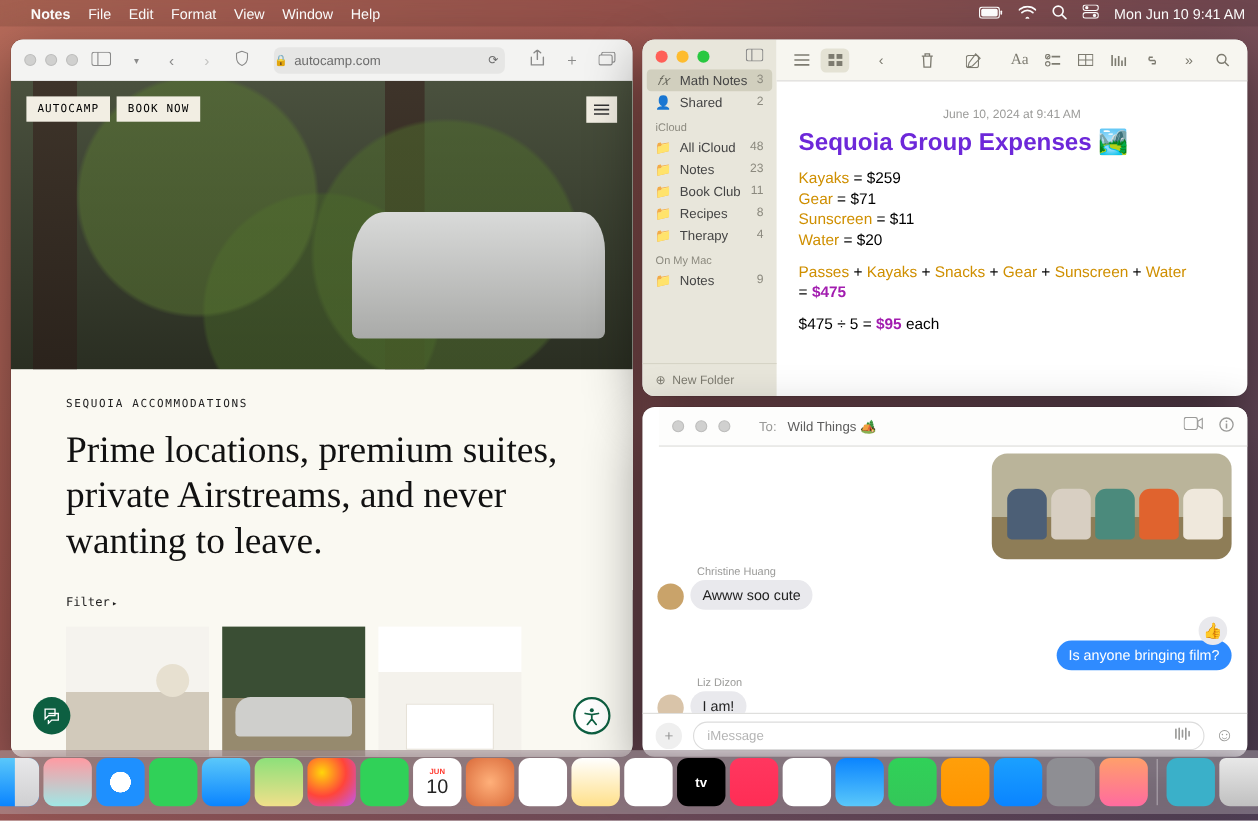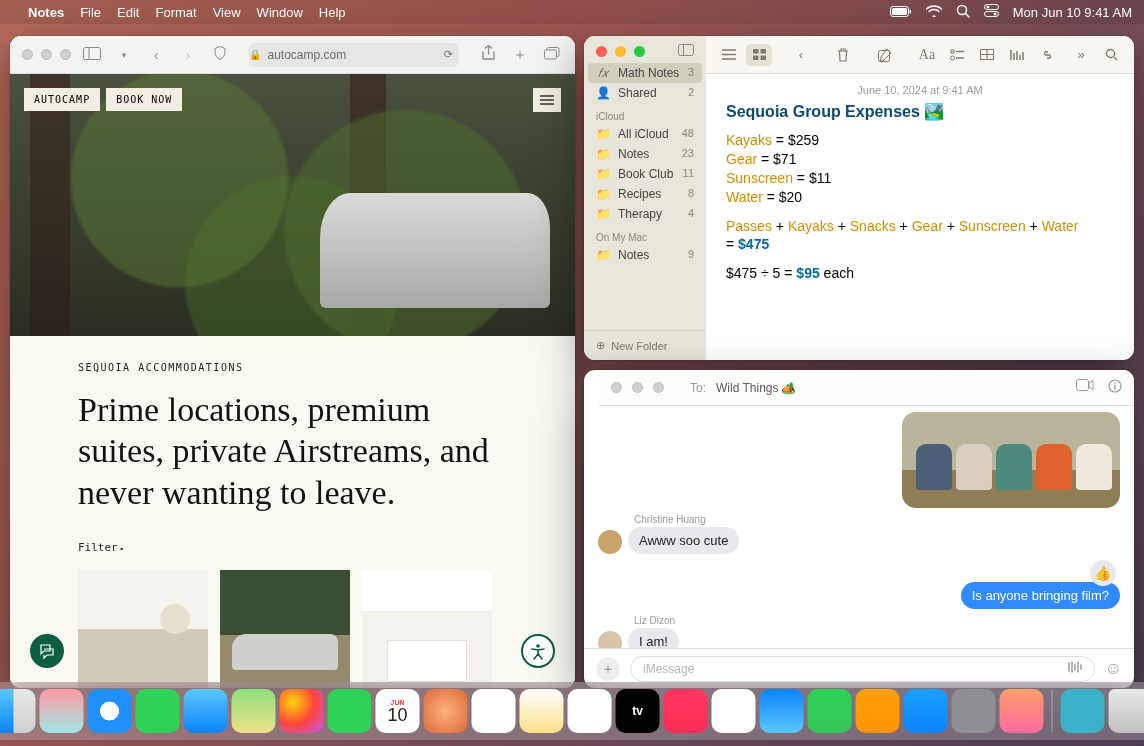--- a/index.html
+++ b/index.html
@@ -81,21 +81,21 @@
   .hero .foliage{position:absolute;inset:0;background:
     radial-gradient(circle at 30% 40%, rgba(90,120,50,0.5) 0 25%, transparent 26%),
     radial-gradient(circle at 70% 60%, rgba(80,110,45,0.5) 0 28%, transparent 29%),
     radial-gradient(circle at 50% 80%, rgba(70,100,40,0.5) 0 30%, transparent 31%);
   }
   .site-nav { position:absolute; top:14px; left:14px; display:flex; gap:6px;}
   .site-nav .pill{ background:#f2eee3; padding:6px 10px; font-size:10px; letter-spacing:1px; font-family:monospace;}
   .hamburger{ position:absolute; top:14px; right:14px; width:28px;height:24px;background:#f2eee3;display:flex;align-items:center;justify-content:center;}
   .hamburger svg{width:14px;height:10px;}
 
-  .page-body{ padding:26px 56px 10px 68px; }
+  .page-body{ padding:26px 56px 10px 50px; }
   .eyebrow{ font-size:10px; letter-spacing:1.5px; font-family:monospace; color:#222; }
   .headline{ font-family:Georgia, 'Times New Roman', serif; font-size:34px; line-height:1.22; margin:16px 0 28px; color:#111; font-weight:400;}
   .filter{ font-size:11px; font-family:monospace; color:#222; margin-bottom:16px;}
   .filter::after{content:"▸"; font-size:8px; margin-left:2px;}
 
   .thumbs{ display:flex; gap:12px; }
   .thumb{ width:130px; height:118px; background:#ccc; position:relative; overflow:hidden;}
   .thumb.a{background:linear-gradient(#f5f3ee 50%, #d2cabb 50%);}
   .thumb.a::after{content:"";position:absolute;right:18px;top:34px;width:30px;height:30px;border-radius:50%;background:#e7e0d0;}
   .thumb.b{background:linear-gradient(#3a4e34 55%,#968a6e 55%);}
@@ -119,26 +119,26 @@
   .side-row .ico{ width:14px; text-align:center; color:#b8912a;}
   .side-row .cnt{ margin-left:auto; color:#8b897e; font-size:11px;}
   .side-head{ padding:8px 12px 2px; font-size:10px; color:#8b897e;}
   .new-folder{ padding:8px 12px; font-size:11px; color:#7d7b70; display:flex; gap:6px; align-items:center; border-top:0.5px solid #d6d4c6;}
 
   .notes-main{ flex:1; display:flex; flex-direction:column;}
   .notes-toolbar{ height:38px; background:var(--notes-toolbar); display:flex; align-items:center; gap:4px; padding:0 10px; border-bottom:1px solid var(--border);}
   .nt-btn{ width:26px;height:22px;border-radius:5px;display:flex;align-items:center;justify-content:center;color:#7d7b70;font-size:13px;}
   .nt-btn.active{ background:#e4e2d4;}
   .nt-sep{ width:8px;}
-  .notes-doc{ flex:1; padding:10px 20px; overflow:auto; font-size:14px;}
+  .notes-doc{ flex:1; padding:24px 20px; overflow:auto; font-size:14px;}
   .note-date{ text-align:center; font-size:11px; color:#9b9b99; margin-bottom:6px;}
-  .note-title{ font-size:16px; font-weight:700; color:#0c4a6e; margin-bottom:10px;}
+  .note-title{ font-size:22px; font-weight:700; color:#6d28d9; margin-bottom:10px;}
   .note-line{ line-height:1.35;}
   .y{ color:#cf8f00;}
-  .bold-sum{color:#0369a1; font-weight:600;}
+  .bold-sum{color:#a21caf; font-weight:600;}
 
   
   #messages{ left:584px; top:370px; width:550px; height:318px; background:#fff; display:flex; flex-direction:column;}
   .msg-head{ height:36px; display:flex; align-items:center; padding:0 12px; gap:10px; border-bottom:1px solid var(--border); background:#fdfdfc; color:#5c5c5c; font-size:12px;margin-left:15px;}
   .msg-head .dot{width:11px;height:11px;}
   .msg-head .to-label{color:#9a9a98;}
   .msg-head .right{margin-left:auto;display:flex;gap:14px;color:#9a9a98;}
   .msg-body{ flex:1; overflow:auto; padding:6px 14px 4px; position:relative;}
   .img-attach{ margin-left:auto; width:218px; height:96px; border-radius:14px; background:
     linear-gradient(#bab49a 60%, #8e7d57 60%);

